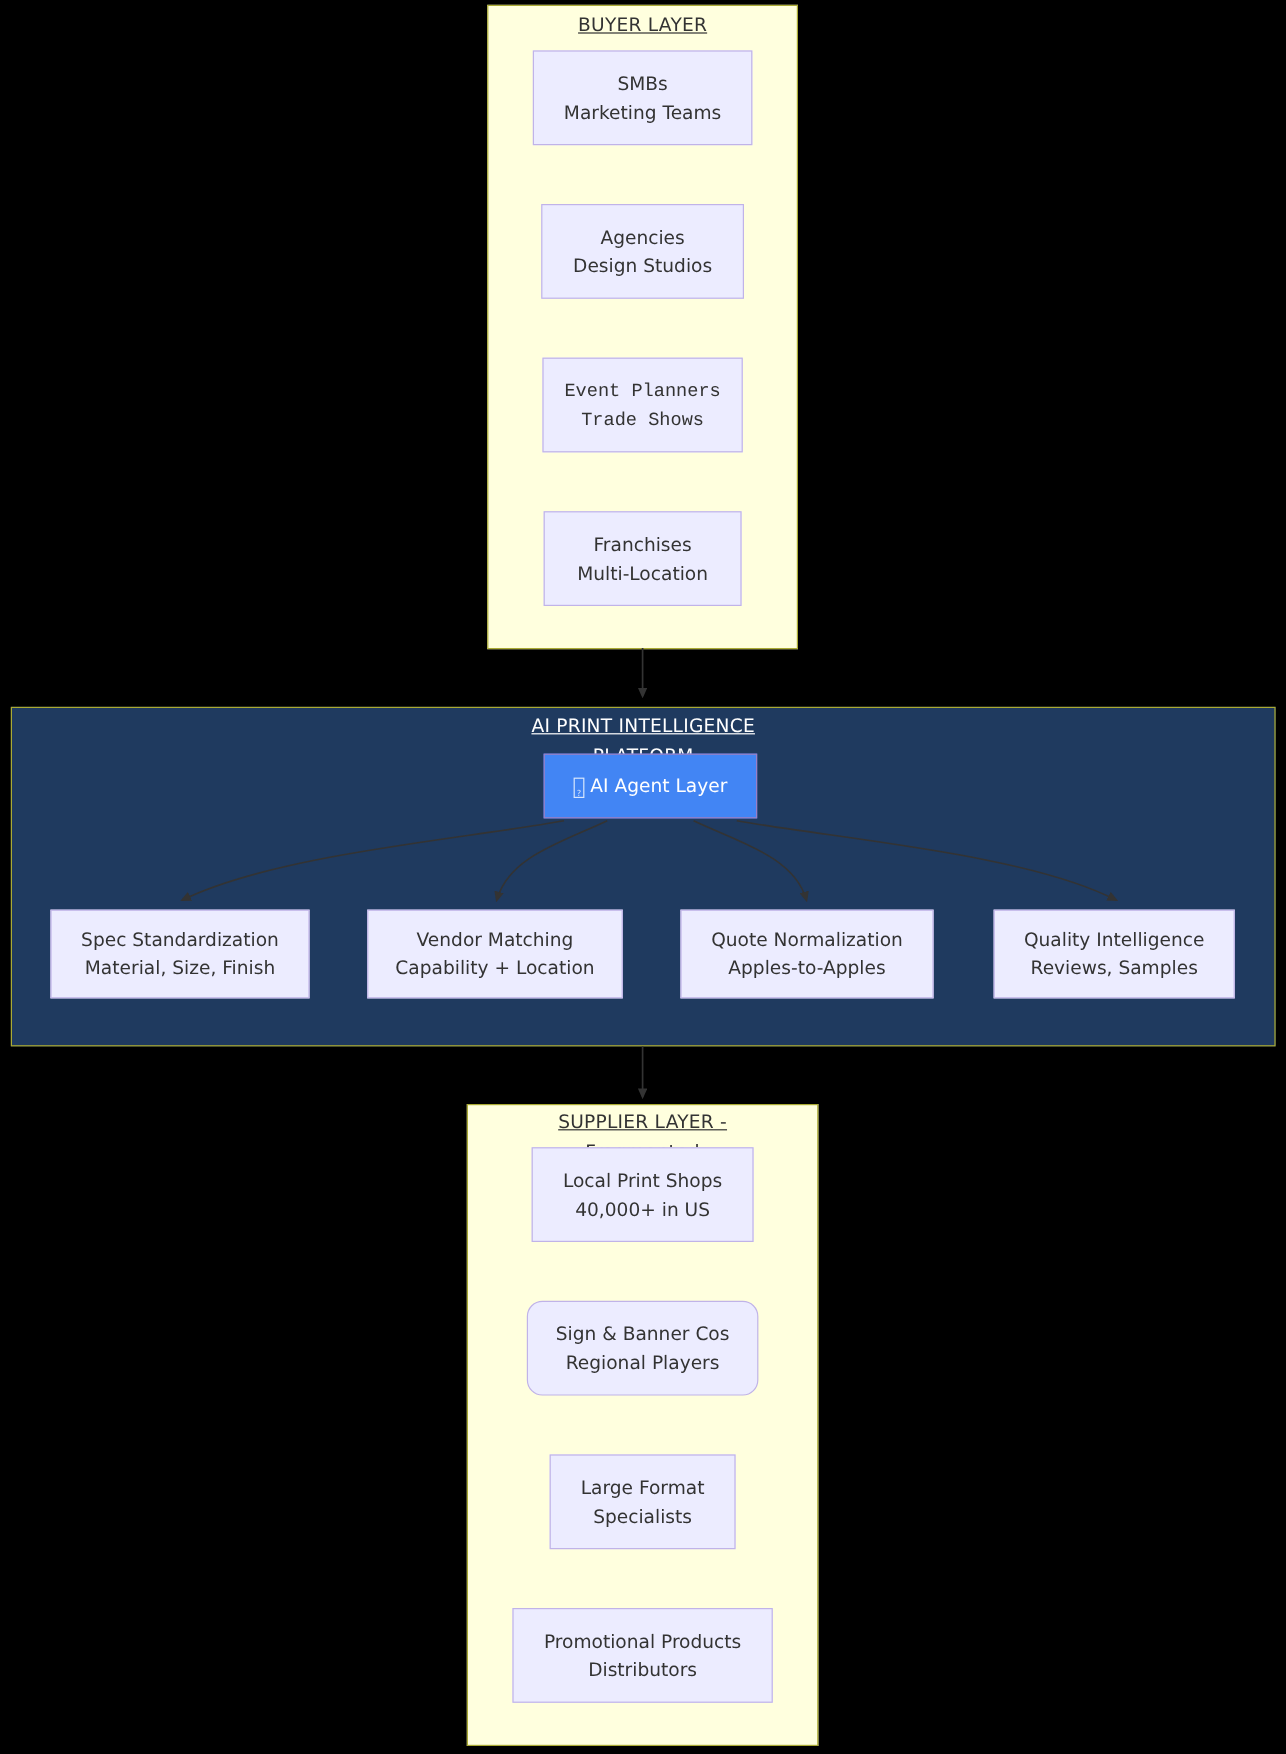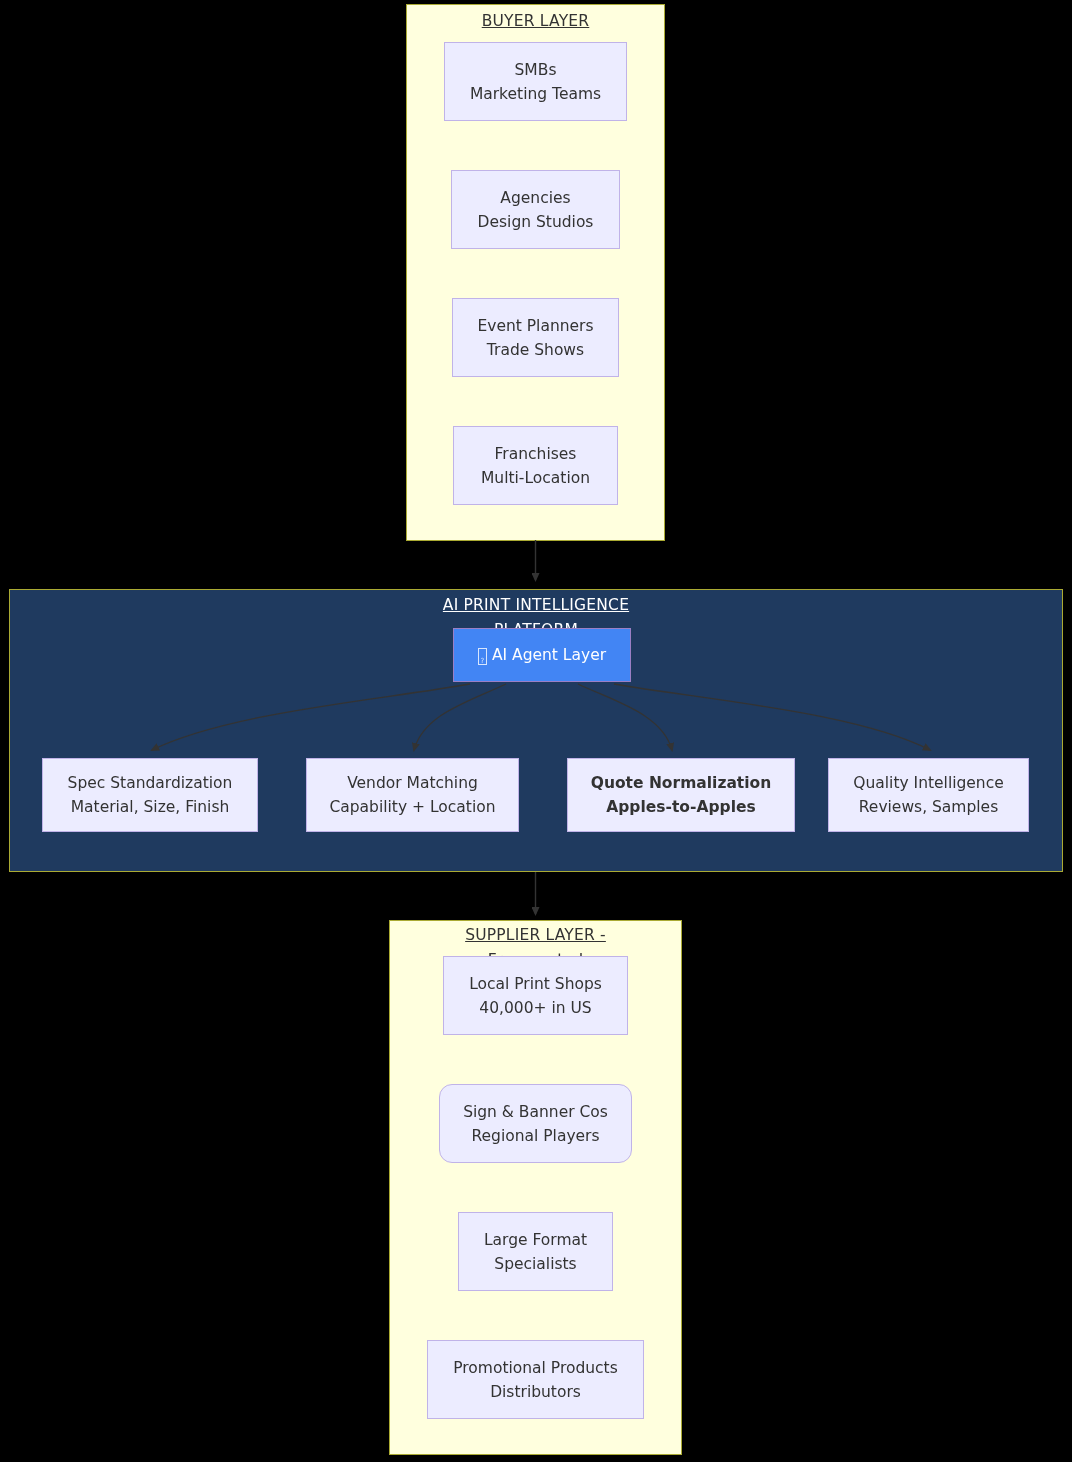--- a/index.html
+++ b/index.html
@@ -138,21 +138,21 @@
   <div class="subgraph-title dark-text" style="left:406px; top:9px; width:259px;">BUYER LAYER</div>
 
   <div class="node lav" style="left:444px; top:42px; width:183px; height:79px;">
     <span class="node-label"><span>SMBs</span><br><span>Marketing Teams</span></span>
   </div>
 
   <div class="node lav" style="left:451px; top:170px; width:169px; height:79px;">
     <span class="node-label"><span>Agencies</span><br><span>Design Studios</span></span>
   </div>
 
-  <div class="node lav" style="left:452px; top:298px; width:167px; height:79px;">
+  <div class="node lav" style="left:452px; top:298px; width:167px; height:79px;font-family:Liberation Mono, monospace;">
     <span class="node-label"><span>Event Planners</span><br><span>Trade Shows</span></span>
   </div>
 
   <div class="node lav" style="left:453px; top:426px; width:165px; height:79px;">
     <span class="node-label"><span>Franchises</span><br><span>Multi-Location</span></span>
   </div>
 
   <div class="subgraph platform" style="left:9px; top:589px; width:1054px; height:283px;"></div>
   <div class="subgraph-title light-text" style="left:9px; top:593px; width:1054px;">
     <span>AI PRINT INTELLIGENCE</span><br>
@@ -167,21 +167,21 @@
   </div>
 
   <div class="node lav" style="left:42px; top:758px; width:216px; height:74px;">
     <span class="node-label"><span>Spec Standardization</span><br><span>Material, Size, Finish</span></span>
   </div>
 
   <div class="node lav" style="left:306px; top:758px; width:213px; height:74px;">
     <span class="node-label"><span>Vendor Matching</span><br><span>Capability + Location</span></span>
   </div>
 
-  <div class="node lav" style="left:567px; top:758px; width:228px; height:74px;font-weight:bold;">
+  <div class="node lav" style="left:567px; top:758px; width:211px; height:74px;">
     <span class="node-label"><span>Quote Normalization</span><br><span>Apples-to-Apples</span></span>
   </div>
 
   <div class="node lav" style="left:828px; top:758px; width:201px; height:74px;">
     <span class="node-label"><span>Quality Intelligence</span><br><span>Reviews, Samples</span></span>
   </div>
 
   <div class="subgraph supplier" style="left:389px; top:920px; width:293px; height:535px;"></div>
   <div class="subgraph-title dark-text" style="left:389px; top:923px; width:293px;">
     <span>SUPPLIER LAYER -</span><br>

